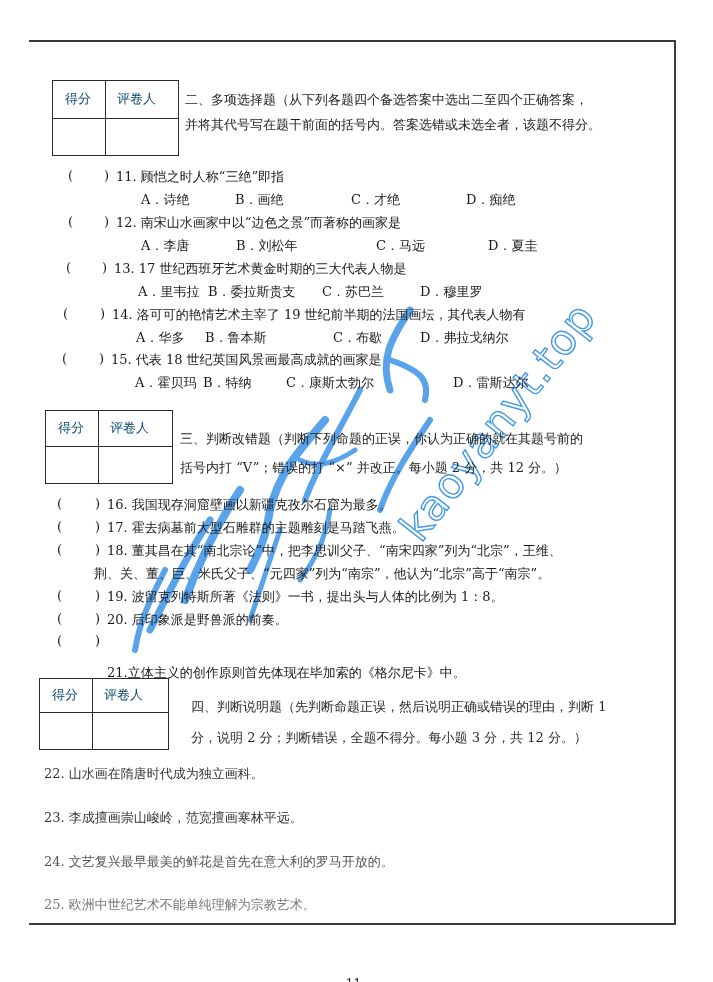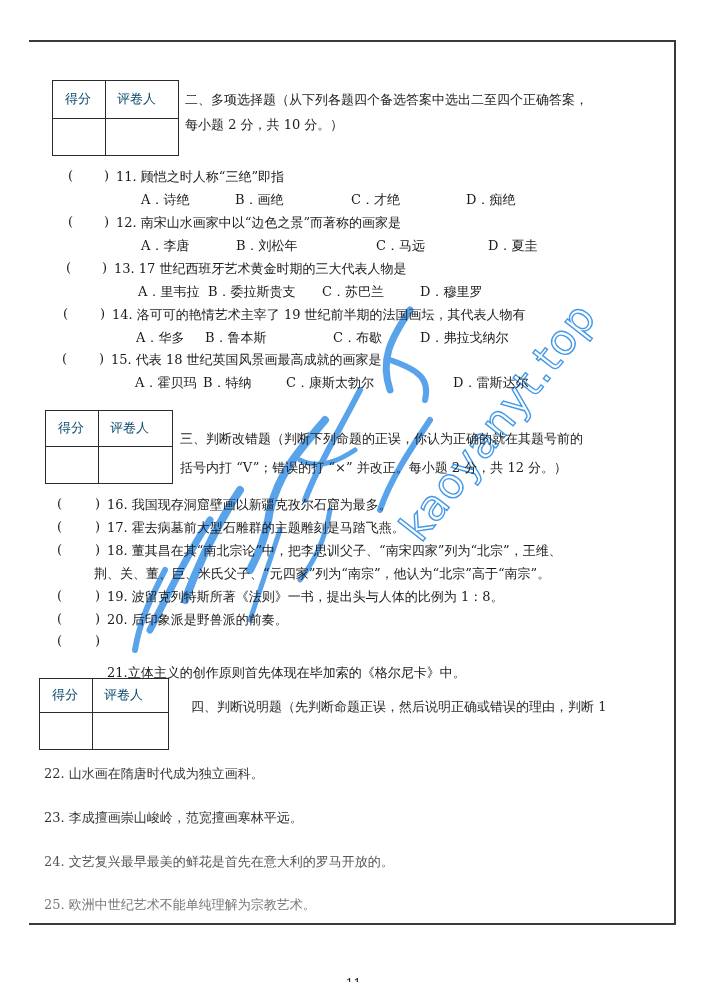--- a/index.html
+++ b/index.html
@@ -63,21 +63,21 @@
 <div class="score-table" style="left:52px;top:80px;width:127px;height:76px;">
   <div class="vline" style="left:52px;"></div>
   <div class="hline" style="top:37px;"></div>
   <span class="cell-label" style="left:12px;top:9px;">得分</span>
   <span class="cell-label" style="left:64px;top:9px;">评卷人</span>
   <div style="position:absolute;left:0;top:38px;width:52px;height:36px;"></div>
   <div style="position:absolute;left:54px;top:38px;width:72px;height:36px;"></div>
 </div>
 <div class="abs sec-text" style="left:185px;top:87px;">
   <div>二、多项选择题（从下列各题四个备选答案中选出二至四个正确答案，</div>
-  <div>每小题 2 分，共 10 分。）</div>
+  <div>并将其代号写在题干前面的括号内。答案选错或未选全者，该题不得分。</div>
 </div>
 
 <span class="abs q" style="left:68px;top:168px;">(</span>
 <span class="abs q" style="left:104px;top:168px;">)</span>
 <span class="abs q" style="left:116px;top:168px;">11. 顾恺之时人称“三绝”即指</span>
 <span class="opt" style="left:141px;top:191px;">A．诗绝</span>
 <span class="opt" style="left:235px;top:191px;">B．画绝</span>
 <span class="opt" style="left:351px;top:191px;">C．才绝</span>
 <span class="opt" style="left:466px;top:191px;">D．痴绝</span>
 
@@ -154,20 +154,21 @@
 <div class="score-table" style="left:39px;top:678px;width:130px;height:72px;">
   <div class="vline" style="left:52px;"></div>
   <div class="hline" style="top:33px;"></div>
   <span class="cell-label" style="left:12px;top:7px;">得分</span>
   <span class="cell-label" style="left:64px;top:7px;">评卷人</span>
   <div style="position:absolute;left:0;top:34px;width:52px;height:36px;"></div>
   <div style="position:absolute;left:54px;top:34px;width:74px;height:36px;"></div>
 </div>
 <div class="abs sec-text" style="left:175px;top:691px;line-height:31px;color:#2a2a2a;margin-left:16px;">
   <div>四、判断说明题（先判断命题正误，然后说明正确或错误的理由，判断 1</div>
+  <div>分，说明 2 分；判断错误，全题不得分。每小题 3 分，共 12 分。）</div>
 </div>
 
 <span class="abs q faded1" style="left:44px;top:765px;">22. 山水画在隋唐时代成为独立画科。</span>
 <span class="abs q faded1" style="left:44px;top:809px;">23. 李成擅画崇山峻岭，范宽擅画寒林平远。</span>
 <span class="abs q faded2" style="left:44px;top:853px;">24. 文艺复兴最早最美的鲜花是首先在意大利的罗马开放的。</span>
 <span class="abs q faded3" style="left:44px;top:896px;">25. 欧洲中世纪艺术不能单纯理解为宗教艺术。</span>
 
 <span class="abs page-num" style="left:338px;top:943px;margin-top:34px;">- 11 -</span>
 
 </body></html>

